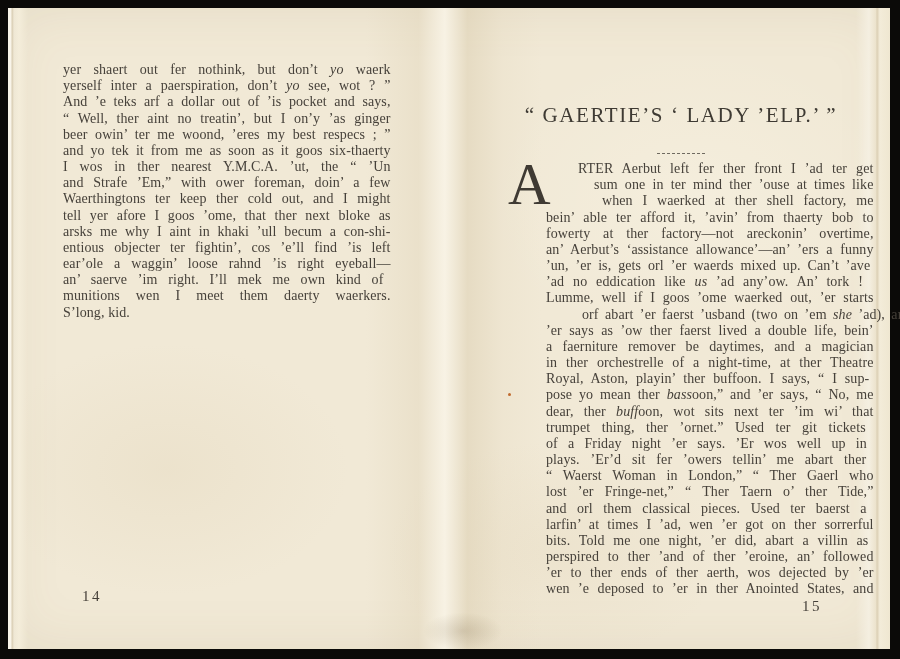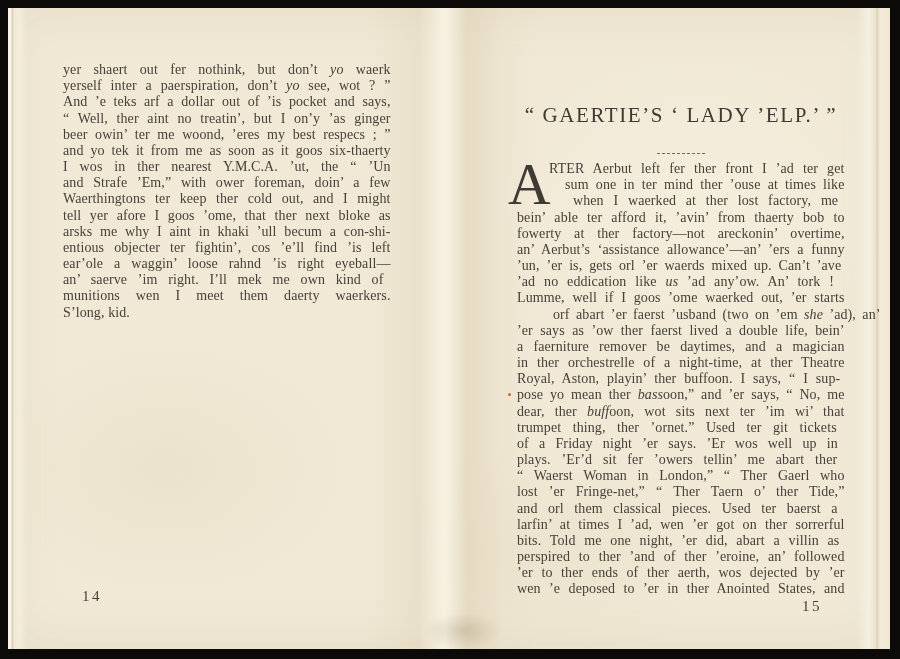--- a/index.html
+++ b/index.html
@@ -63,21 +63,21 @@
       #efe7d1 100%);
   }
   .col {
     position: absolute;
     width: 328px;
     color: var(--ink);
     font-size: 14px;
     letter-spacing: 0.1px;
   }
   .left-col  { left: 55px;  top: 54px; }
-  .right-col { left: 509px; top: 153px; }
+  .right-col { left: 538px; top: 153px; }
   .line { height: var(--lh); white-space: nowrap; }
   .line .inner { display: inline-block; white-space: nowrap; }
   .line em { font-style: italic; }
   .right-col .line:nth-child(1) { padding-left: 32px; }
   .right-col .line:nth-child(2) { padding-left: 48px; }
   .right-col .line:nth-child(3) { padding-left: 56px; }
   .chapter-title {
     position: absolute; left: 509px; top: 95px; width: 328px;
     text-align: center;
     font-size: 21px;
@@ -144,21 +144,21 @@
 
   <div>
     <div class="chapter-title">“ GAERTIE’S ‘ LADY ’ELP.’ ”</div>
     <div class="title-rule-wrap">
       <span class="title-rule"></span>
     </div>
     <div class="drop-cap">A</div>
     <div class="col right-col" id="right-lines">
         <div class="line"><span class="inner" style="word-spacing: 5.43056px;"><span>RTER Aerbut left fer ther front I ’ad ter get</span></span></div>
         <div class="line"><span class="inner" style="word-spacing: 3.56597px;"><span>sum one in ter mind ther ’ouse at times like</span></span></div>
-        <div class="line"><span class="inner" style="word-spacing: 6.13616px;"><span>when I waerked at ther lost factory, me</span></span></div>
+        <div class="line"><span class="inner" style="word-spacing: 6.13616px;"><span>when I waerked at ther shell factory, me</span></span></div>
         <div class="line"><span class="inner" style="word-spacing: 5.48785px;"><span>bein’ able ter afford it, ’avin’ from thaerty bob to</span></span></div>
         <div class="line"><span class="inner" style="word-spacing: 9.23438px;"><span>fowerty at ther factory—not areckonin’ overtime,</span></span></div>
         <div class="line"><span class="inner" style="word-spacing: 4.04427px;"><span>an’ Aerbut’s ‘assistance allowance’—an’ ’ers a funny</span></span></div>
         <div class="line"><span class="inner" style="word-spacing: 3.26705px;"><span>’un, ’er is, gets orl ’er waerds mixed up.  Can’t ’ave</span></span></div>
         <div class="line"><span class="inner" style="word-spacing: 5.26562px;"><span>’ad no eddication like </span><em>us</em><span> ’ad any’ow.   An’ tork !</span></span></div>
         <div class="line"><span class="inner" style="word-spacing: 4.1684px;"><span>Lumme, well if I goos ’ome waerked out, ’er starts</span></span></div>
         <div class="line"><span class="inner" style="word-spacing: 2.78125px; margin-left: 36px;"><span>orf abart ’er faerst ’usband (two on ’em </span><em>she</em><span> ’ad), an’</span></span></div>
         <div class="line"><span class="inner" style="word-spacing: 3.79219px;"><span>’er says as ’ow ther faerst lived a double life, bein’</span></span></div>
         <div class="line"><span class="inner" style="word-spacing: 6.5625px;"><span>a faerniture remover be daytimes, and a magician</span></span></div>
         <div class="line"><span class="inner" style="word-spacing: 5.27148px;"><span>in ther orchestrelle of a night-time, at ther Theatre</span></span></div>

